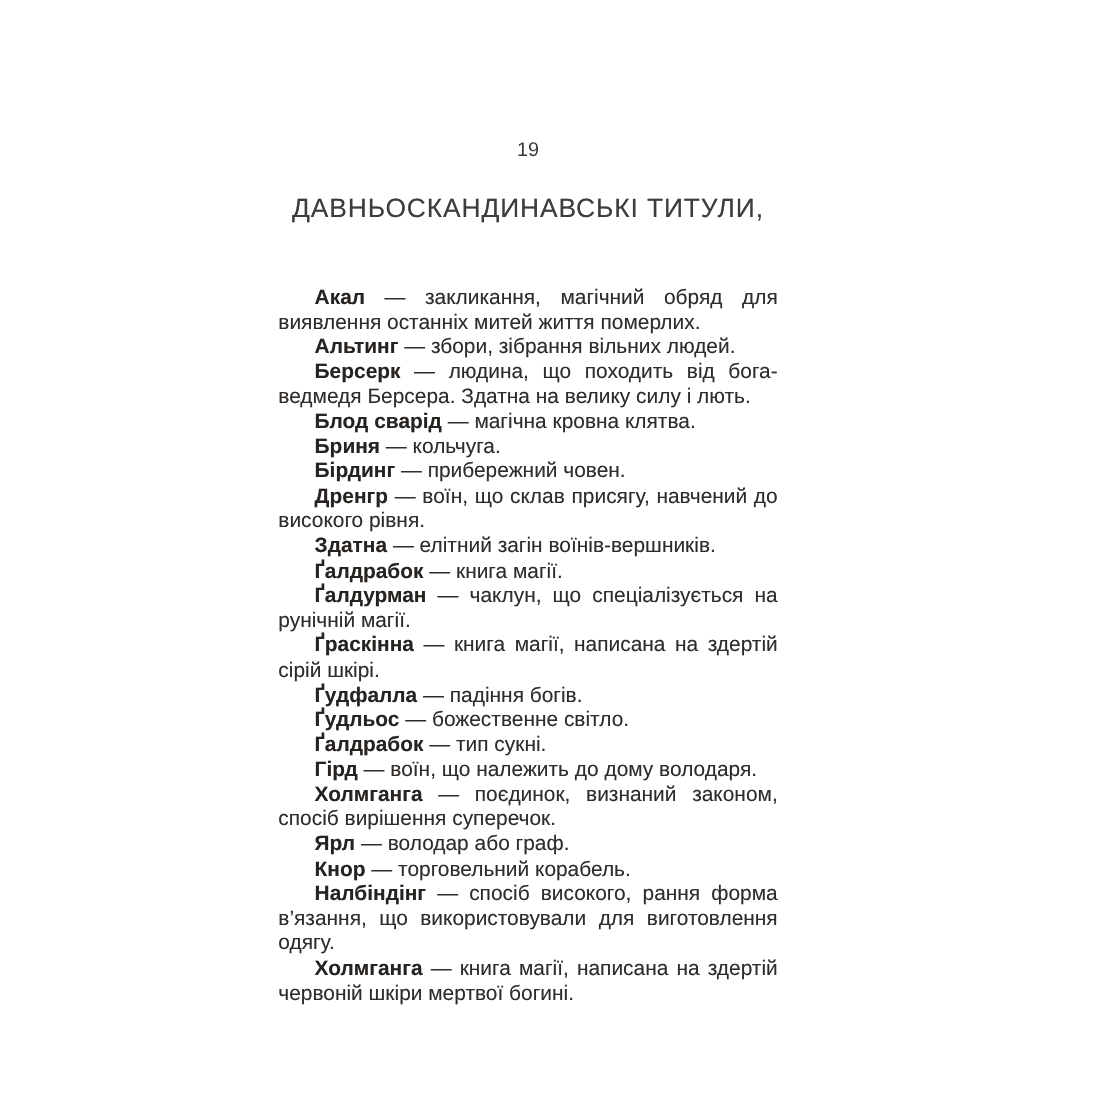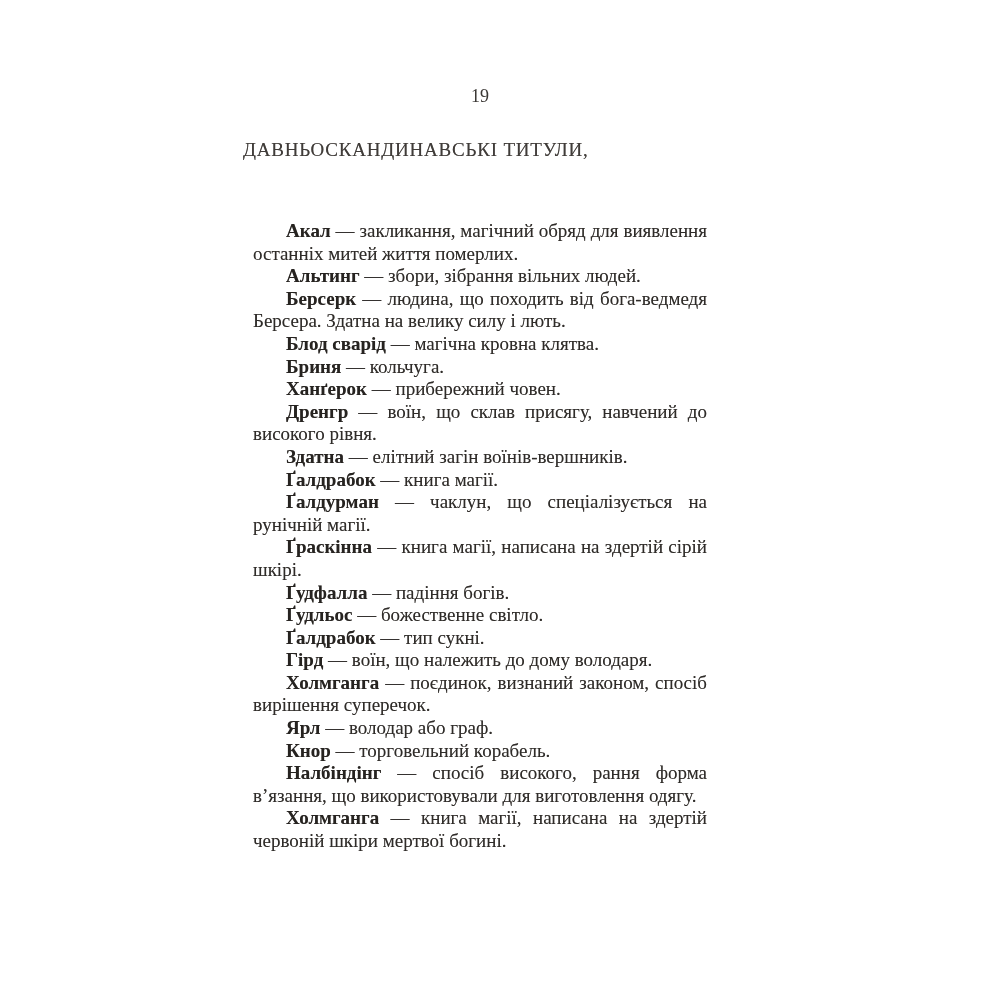--- a/index.html
+++ b/index.html
@@ -7,40 +7,42 @@
     padding: 0;
     width: 1000px;
     height: 1000px;
     background: #ffffff;
   }
   .page {
     position: absolute;
     inset: 0;
     background: #ffffff;
     color: #2d2a27;
-    font-family: Liberation Serif, serif;
+    font-family: Liberation Sans, sans-serif;
+    margin-top: 40px;
     -webkit-font-smoothing: antialiased;
   }
   .folio {
     position: absolute;
     top: 86px;
     left: 253px;
     width: 454px;
     text-align: center;
     font-size: 18px;
     line-height: 20px;
     color: #3b3835;
   }
   .title {
     position: absolute;
     top: 138px;
     left: 243px;
     width: 474px;
     margin: 0;
-    font-size: 19px;
+    text-align: center;
+    font-size: 24px;
     line-height: 24px;
     font-weight: 400;
     letter-spacing: 0.8px;
     color: #403c39;
     text-shadow: 0 0 0.5px rgba(64,60,57,0.55);
   }
   .title .title-line {
     display: block;
   }
   .entries {
@@ -78,21 +80,21 @@
   <p class="entry"><b class="term">Акал</b><span class="dash"> — </span><span class="def">закликання, магічний обряд для виявлення останніх митей життя померлих.</span></p>
 
   <p class="entry"><b class="term">Альтинг</b><span class="dash"> — </span><span class="def">збори, зібрання вільних людей.</span></p>
 
   <p class="entry"><b class="term">Берсерк</b><span class="dash"> — </span><span class="def">людина, що походить від бога-ведмедя Берсера. Здатна на велику силу і лють.</span></p>
 
   <p class="entry"><b class="term">Блод сварід</b><span class="dash"> — </span><span class="def">магічна кровна клятва.</span></p>
 
   <p class="entry"><b class="term">Бриня</b><span class="dash"> — </span><span class="def">кольчуга.</span></p>
 
-  <p class="entry"><b class="term">Ханґерок</b><span class="dash"> — </span><span class="def">прибережний човен.</span></p>
+  <p class="entry"><b class="term">Бірдинг</b><span class="dash"> — </span><span class="def">прибережний човен.</span></p>
 
 
   <p class="entry"><b class="term">Дренгр</b><span class="dash"> — </span><span class="def">воїн, що склав присягу, навчений до високого рівня.</span></p>
 
   <p class="entry"><b class="term">Здатна</b><span class="dash"> — </span><span class="def">елітний загін воїнів-вершників.</span></p>
 
   <p class="entry"><b class="term">Ґалдрабок</b><span class="dash"> — </span><span class="def">книга магії.</span></p>
 
   <p class="entry"><b class="term">Ґалдурман</b><span class="dash"> — </span><span class="def">чаклун, що спеціалізується на рунічній магії.</span></p>
 

